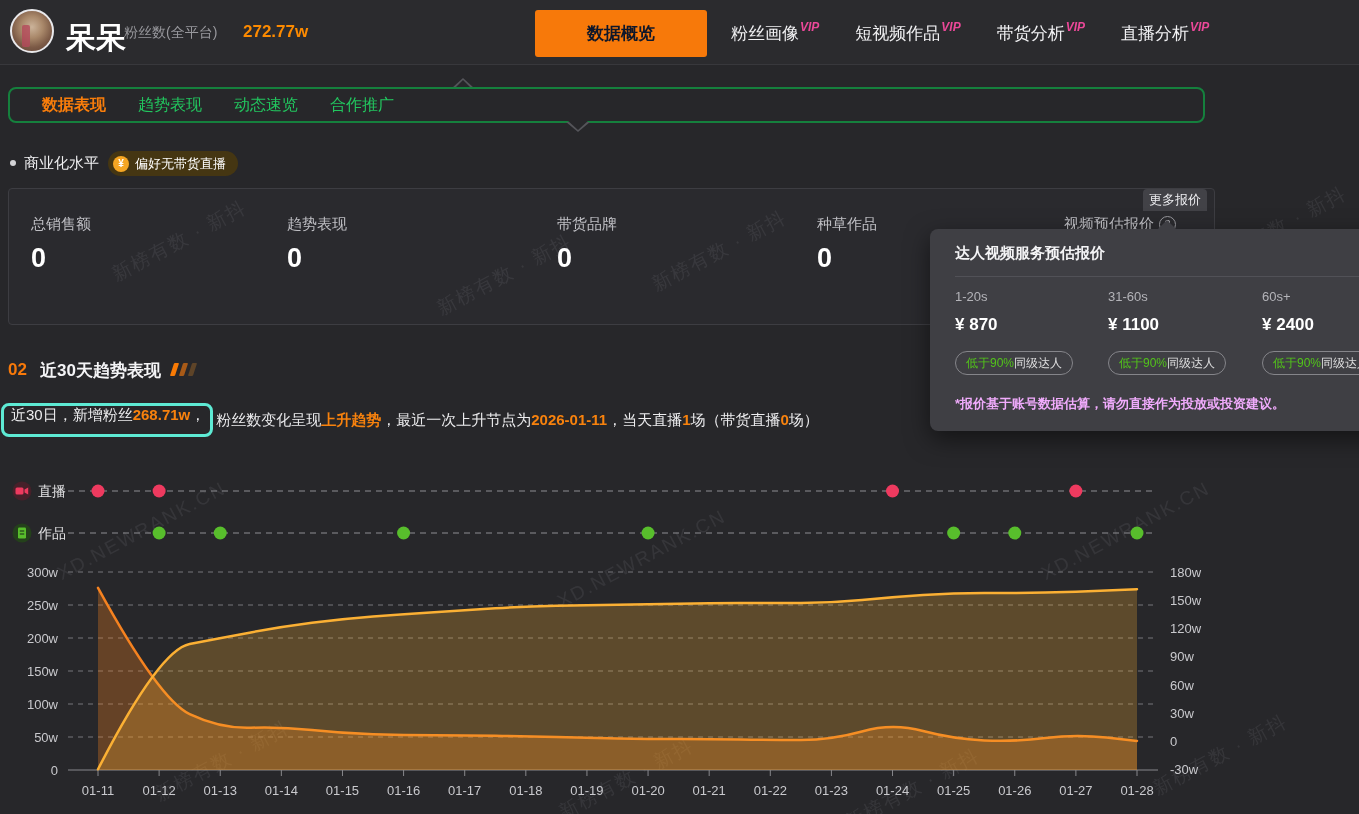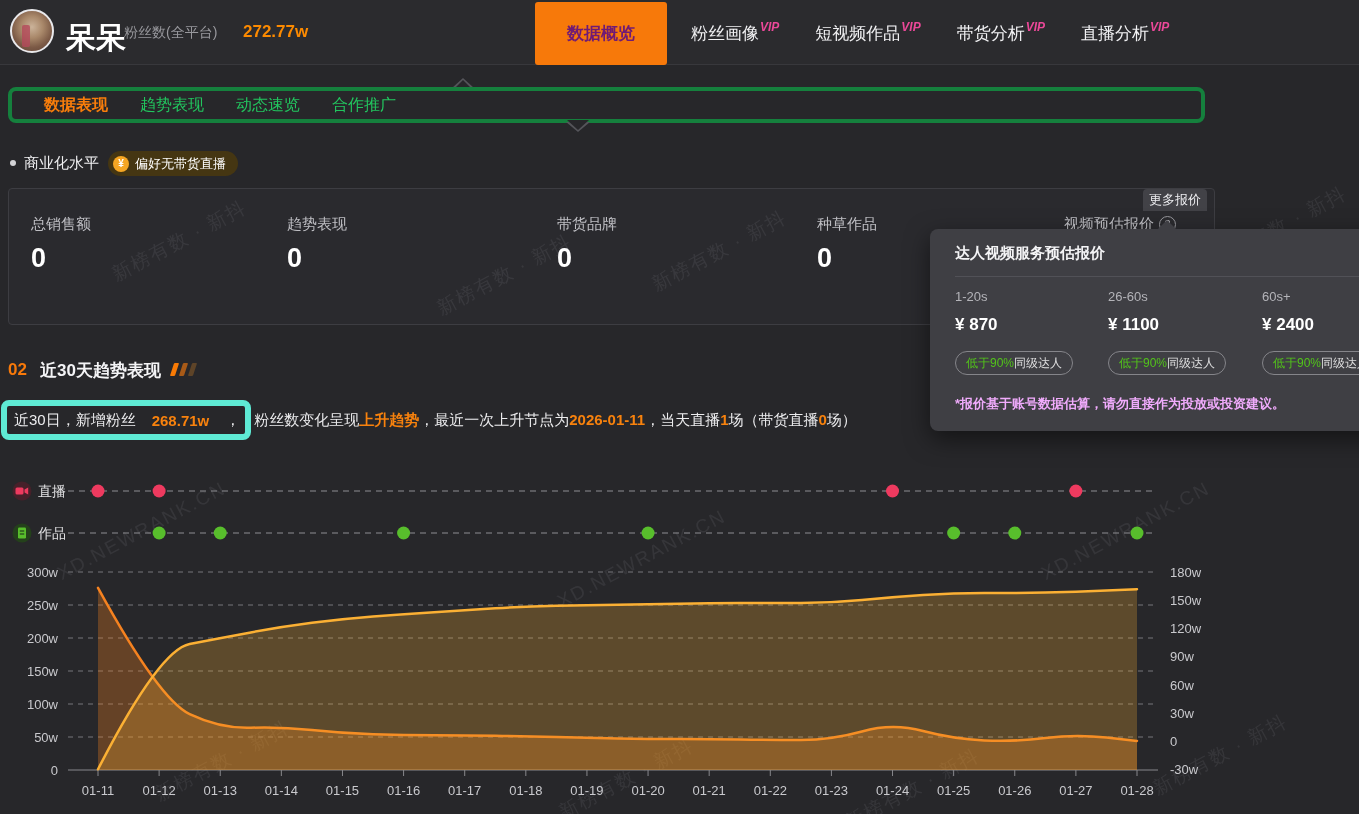--- a/index.html
+++ b/index.html
@@ -11,25 +11,25 @@
   .avatar{position:absolute;left:10px;top:9px;width:44px;height:44px;border-radius:50%;
           border:2px solid #e9e9ec;box-sizing:border-box;
           background:radial-gradient(circle at 50% 40%,#cbb39a 0%,#a9886a 35%,#7c5a46 65%,#5d3f35 100%);}
   .avatar::after{content:"";position:absolute;left:10px;top:14px;width:8px;height:22px;background:#b4485a;border-radius:2px;opacity:.8;}
   .acct-name{position:absolute;left:66px;top:18px;font-size:30px;font-weight:bold;color:#fff;}
   .fans-label{position:absolute;left:124px;top:24px;font-size:14px;color:#98989d;}
   .fans-value{position:absolute;left:243px;top:22px;font-size:17px;font-weight:bold;color:#fc8a00;}
   .top-nav{position:absolute;left:535px;top:10px;height:47px;display:flex;align-items:center;}
   .nav-tab{display:flex;align-items:flex-start;margin-right:36px;font-size:17px;color:#f2f2f4;white-space:nowrap;cursor:pointer;}
   .nav-tab .vip{font-size:12px;font-style:italic;font-weight:bold;color:#ec4899;margin-left:1px;margin-top:-2px;}
-  .nav-tab.active{background:#f7790a;height:63px;padding:0 32px;margin-right:24px;border-radius:3px;
-                  display:flex;align-items:center;font-weight:bold;color:#701a75;}
-
-  
-  .subnav{position:absolute;left:8px;top:87px;width:1197px;height:36px;border:4px solid #15803d;border-radius:8px;
+  .nav-tab.active{background:#f7790a;height:47px;padding:0 52px;margin-right:24px;border-radius:3px;
+                  display:flex;align-items:center;font-weight:bold;color:#0f172a;}
+
+  
+  .subnav{position:absolute;left:8px;top:87px;width:1197px;height:36px;border:2px solid #15803d;border-radius:8px;
           display:flex;align-items:center;padding-left:32px;box-sizing:border-box;}
   .subnav-tab{font-size:16px;color:#22c55e;margin-right:32px;cursor:pointer;white-space:nowrap;}
   .subnav-tab.active{color:#f87d0b;font-weight:bold;}
   .caret-up-o,.caret-up-i{position:absolute;width:0;height:0;border-left:11px solid transparent;border-right:11px solid transparent;}
   .caret-up-o{border-bottom:10px solid #55555a;left:452px;top:78px;}
   .caret-up-i{border-bottom:10px solid #27272a;left:453px;top:80px;border-left-width:10px;border-right-width:10px;}
   .caret-dn-o,.caret-dn-i{position:absolute;width:0;height:0;border-left:12px solid transparent;border-right:12px solid transparent;}
   .caret-dn-o{border-top:10px solid #55555a;left:566px;top:122px;}
   .caret-dn-i{border-top:10px solid #27272a;left:567px;top:120px;border-left-width:11px;border-right-width:11px;}
 
@@ -69,21 +69,21 @@
   .tt-badge .g{color:#52c41a;}
   .tt-badge .w{color:#dededf;}
   .tt-note{position:absolute;left:25px;top:166px;font-size:13px;font-weight:bold;color:#f0abfc;white-space:nowrap;}
 
   
   .sec-num{position:absolute;left:8px;top:360px;font-size:17px;font-weight:bold;color:#f8790a;}
   .sec-title{position:absolute;left:40px;top:359px;font-size:17px;font-weight:bold;color:#f4f4f6;}
   .mark{position:absolute;top:363px;width:5px;height:13px;transform:skewX(-18deg);border-radius:1px;}
 
   .sentence{position:absolute;left:1px;top:402px;height:36px;display:flex;align-items:center;font-size:15px;color:#ececee;}
-  .red-box{display:inline-flex;align-items:center;height:28px;border:6px solid #5eead4;border-radius:8px;padding:0 5px 0 7px;gap:16px;}
+  .red-box{display:inline-flex;height:28px;border:3px solid #5eead4;border-radius:8px;padding:0 5px 0 7px;}
   .sent-rest{margin-left:3px;}
   .hl{color:#f8820d;font-weight:bold;}
 
   
   .wm{position:absolute;font-size:19px;letter-spacing:2px;color:rgba(235,235,240,0.08);
       transform:rotate(-28deg);white-space:nowrap;z-index:2;pointer-events:none;}
 
   
   #chart-svg{position:absolute;left:0;top:460px;z-index:3;}
 </style>
@@ -171,21 +171,21 @@
     <div id="tt-cols">
         <div class="tt-col" style="left: 25px;">
           <div class="tt-dur">1-20s</div>
           <div class="tt-price">¥ 870</div>
           <div class="tt-badge">
             <span class="g">低于90%</span>
             <span class="w">同级达人</span>
           </div>
         </div>
         <div class="tt-col" style="left: 178px;">
-          <div class="tt-dur">26-60s</div>
+          <div class="tt-dur">31-60s</div>
           <div class="tt-price">¥ 1100</div>
           <div class="tt-badge">
             <span class="g">低于90%</span>
             <span class="w">同级达人</span>
           </div>
         </div>
         <div class="tt-col" style="left: 332px;">
           <div class="tt-dur">60s+</div>
           <div class="tt-price">¥ 2400</div>
           <div class="tt-badge">

